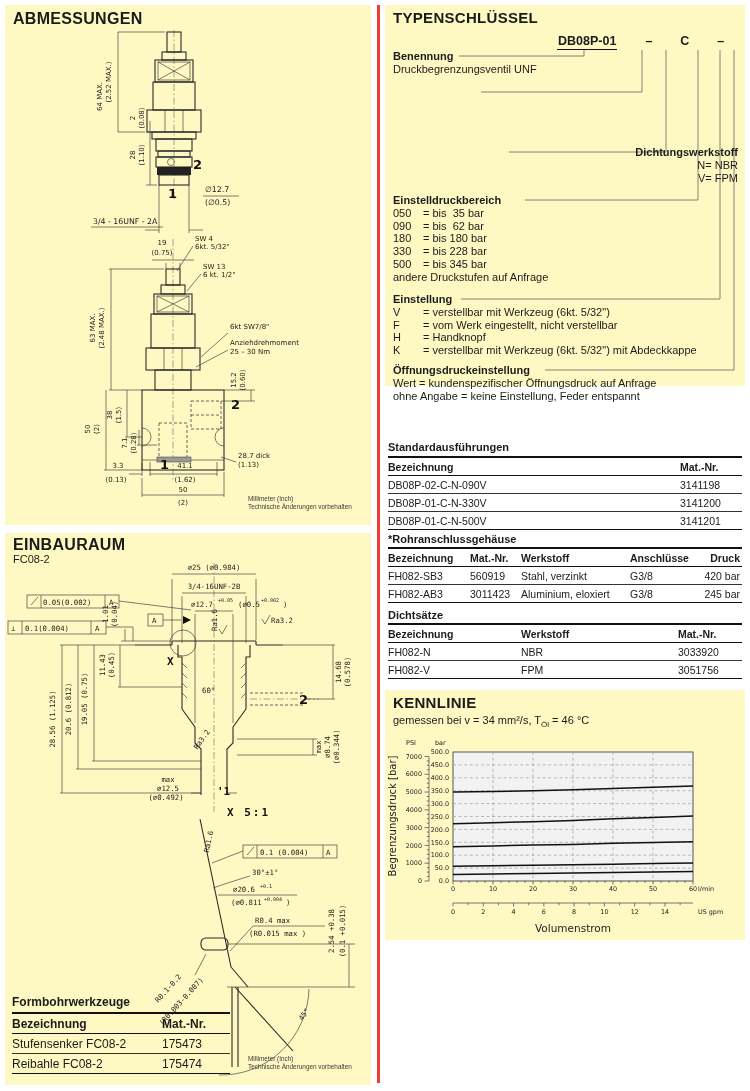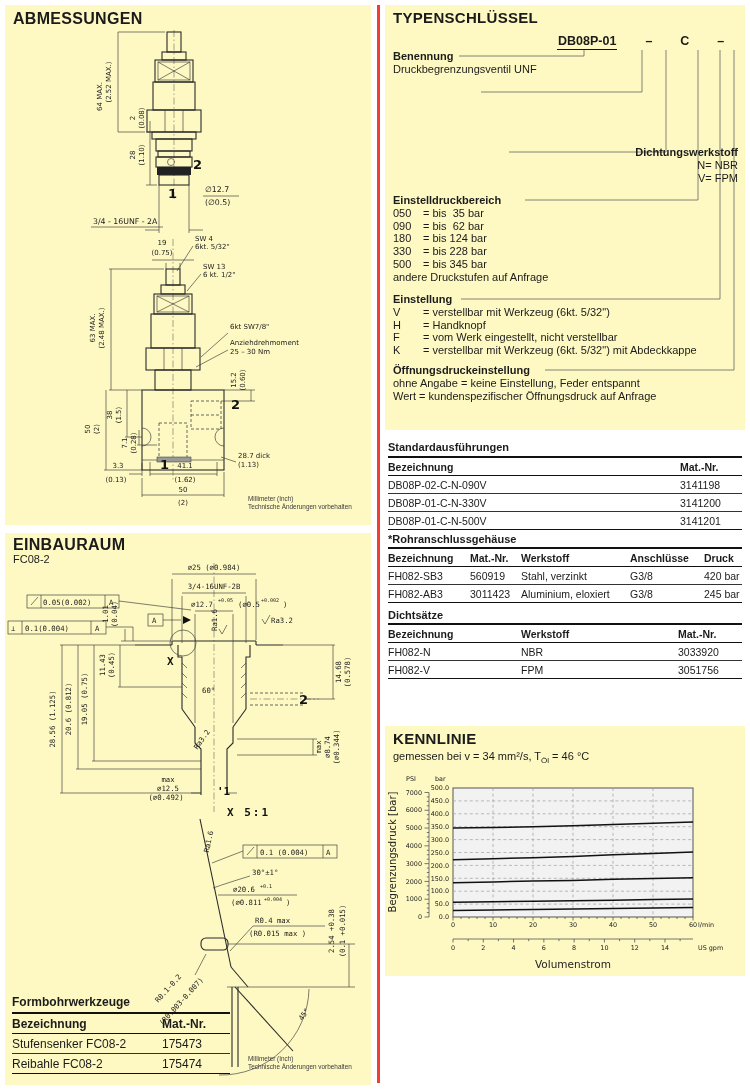--- a/index.html
+++ b/index.html
@@ -18,21 +18,21 @@
   .sec .hd{font-weight:bold;}
   .sec .k{display:inline-block;width:30px;}
   .sec .v{white-space:pre;}
   .overlay{position:absolute;left:0;top:0;pointer-events:none;}
   
   .tbl-title{position:absolute;font-weight:bold;font-size:11px;}
   .tbl{position:absolute;display:grid;font-size:10.5px;border-top:2px solid #111;border-bottom:1.6px solid #111;}
   .tbl .c{padding:3px 2px 2px 0;border-bottom:1px solid #333;}
   .tbl .th{font-weight:bold;border-bottom:1.6px solid #111;}
   .tbl .lastrow{border-bottom:none;}
-  .ra{}
+  .ra{text-align:right;}
   
   .ol{fill:none;stroke:#2b2b2b;stroke-width:1.1;}
   .tl{fill:none;stroke:#383838;stroke-width:.65;}
   .dl{fill:none;stroke:#444;stroke-width:.8;stroke-dasharray:3 2;}
   .cl{fill:none;stroke:#666;stroke-width:.6;stroke-dasharray:7 2.5 1.5 2.5;}
   .st{font-family:"DejaVu Sans",sans-serif;font-size:7px;fill:#1b1b1b;}
   .st8{font-family:"DejaVu Sans",sans-serif;font-size:7.8px;fill:#1b1b1b;}
   .sb{font-family:"DejaVu Sans",sans-serif;font-size:13px;font-weight:bold;fill:#111;}
   .mo{font-family:"DejaVu Sans Mono",monospace;font-size:7.3px;fill:#1b1b1b;}
   .mo5{font-family:"DejaVu Sans Mono",monospace;font-size:5px;fill:#1b1b1b;}
@@ -300,21 +300,21 @@
   </div>
 
   <div class="footnote" style="left:243px;top:522px;">
     <div>Millimeter (Inch)</div>
     <div>Technische Änderungen vorbehalten</div>
   </div>
 </div>
 
 <div class="divider" style="left:377px;top:5px;width:3px;height:1078px;"></div>
 
-<div class="panel" style="left:385px;top:5px;width:360px;height:425px;">
+<div class="panel" style="left:385px;top:5px;width:360px;height:381px;">
   <div class="h1b" style="left:8px;top:4px;">TYPENSCHLÜSSEL</div>
 
   <div class="code-line">
     <span class="cu">DB08P-01</span><span>–</span><span>C</span><span>–</span><span>N</span><span>–</span><span class="cu">180</span><span>V</span><span class="cu">100</span>
   </div>
 
   <svg class="overlay" width="360" height="425" viewBox="0 0 360 425">
     <path d="M199,45 V51 H74" fill="none" stroke="#666" stroke-width=".8"></path>
     <path d="M257,45 V87 H96" fill="none" stroke="#666" stroke-width=".8"></path>
     <path d="M281,45 V147 H124" fill="none" stroke="#666" stroke-width=".8"></path>
@@ -329,36 +329,36 @@
   </div>
   <div class="sec" style="top:141px;text-align:right;">
     <div class="hd">Dichtungswerkstoff</div>
     <div><span class="k">N</span><span class="v">= NBR</span></div>
     <div><span class="k">V</span><span class="v">= FPM</span></div>
   </div>
   <div class="sec" style="top:189px;">
     <div class="hd">Einstelldruckbereich</div>
     <div><span class="k">050</span><span class="v">= bis  35 bar</span></div>
     <div><span class="k">090</span><span class="v">= bis  62 bar</span></div>
-    <div><span class="k">180</span><span class="v">= bis 124 bar</span></div>
+    <div><span class="k">180</span><span class="v">= bis 180 bar</span></div>
     <div><span class="k">330</span><span class="v">= bis 228 bar</span></div>
     <div><span class="k">500</span><span class="v">= bis 345 bar</span></div>
     <div>andere Druckstufen auf Anfrage</div>
   </div>
   <div class="sec" style="top:288px;">
     <div class="hd">Einstellung</div>
     <div><span class="k">V</span><span class="v">= verstellbar mit Werkzeug (6kt. 5/32")</span></div>
+    <div><span class="k">F</span><span class="v">= vom Werk eingestellt, nicht verstellbar</span></div>
     <div><span class="k">H</span><span class="v">= Handknopf</span></div>
-    <div><span class="k">F</span><span class="v">= vom Werk eingestellt, nicht verstellbar</span></div>
     <div><span class="k">K</span><span class="v">= verstellbar mit Werkzeug (6kt. 5/32") mit Abdeckkappe</span></div>
   </div>
   <div class="sec" style="top:359px;">
     <div class="hd">Öffnungsdruckeinstellung</div>
+    <div>Wert = kundenspezifischer Öffnungsdruck auf Anfrage</div>
     <div>ohne Angabe = keine Einstellung, Feder entspannt</div>
-    <div>Wert = kundenspezifischer Öffnungsdruck auf Anfrage</div>
   </div>
 </div>
 
 <div class="tbl-title" style="left:388px;top:441px;">Standardausführungen</div>
 <div class="tbl" style="left:388px;top:456px;width:354px;grid-template-columns:1fr 62px;">
   <div class="c th">Bezeichnung</div>
   <div class="c th">Mat.-Nr.</div>
   <div class="c">DB08P-02-C-N-090V</div>
   <div class="c">3141198</div>
   <div class="c">DB08P-01-C-N-330V</div>
@@ -392,21 +392,21 @@
   <div class="c th">Werkstoff</div>
   <div class="c th">Mat.-Nr.</div>
   <div class="c">FH082-N</div>
   <div class="c">NBR</div>
   <div class="c">3033920</div>
   <div class="c lastrow">FH082-V</div>
   <div class="c lastrow">FPM</div>
   <div class="c lastrow">3051756</div>
 </div>
 
-<div class="panel" style="left:385px;top:690px;width:360px;height:250px;margin-top:36px;">
+<div class="panel" style="left:385px;top:690px;width:360px;height:250px;">
   <div class="h1b" style="left:8px;top:4px;">KENNLINIE</div>
   <div class="sub" style="left:8px;top:24px;"><span>gemessen bei v = 34 mm²/s, T</span><sub style="font-size:8px;">Öl</sub><span> = 46 °C</span></div>
 
   <svg id="chart" style="position:absolute;left:0;top:44px;" width="355" height="205" viewBox="0 0 355 205">
     <g id="chart-dyn">
         <rect x="68" y="18" width="240" height="129" class="frame"></rect>
         <line x1="68" y1="134.10000000000002" x2="308" y2="134.10000000000002" class="grid"></line>
         <line x1="68" y1="121.2" x2="308" y2="121.2" class="grid"></line>
         <line x1="68" y1="108.3" x2="308" y2="108.3" class="grid"></line>
         <line x1="68" y1="95.39999999999999" x2="308" y2="95.39999999999999" class="grid"></line>

